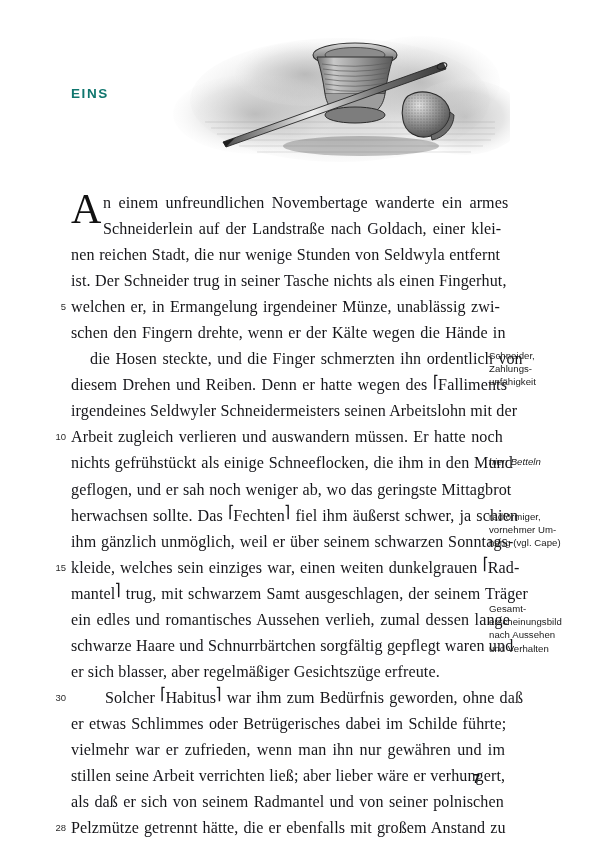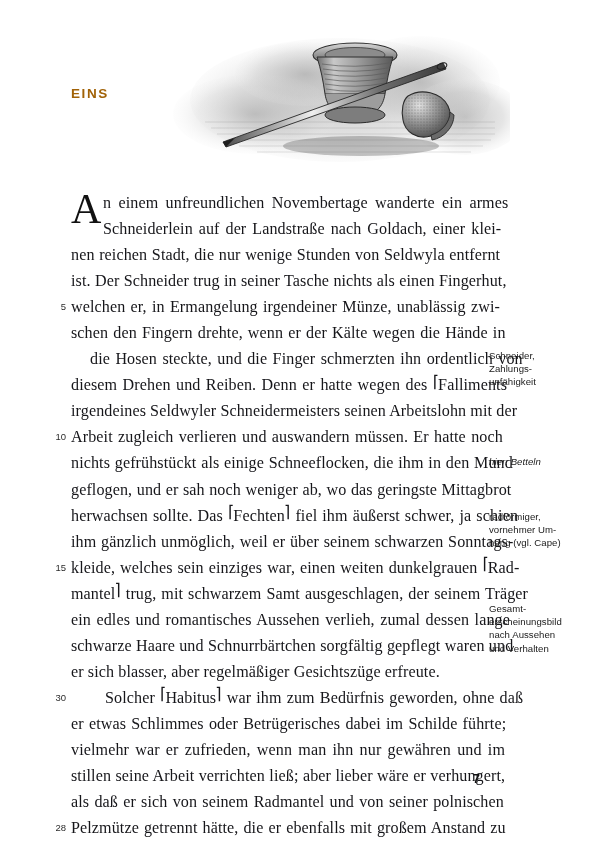--- a/index.html
+++ b/index.html
@@ -26,21 +26,21 @@
   .illus-wrap svg{display:block;}
 
   
   .chapter-head{
     position:absolute;
     left:71px; top:86px;
     font-family:"Liberation Sans", sans-serif;
     font-size:13.5px;
     font-weight:bold;
     letter-spacing:1.6px;
-    color:#a16207;
+    color:#0f766e;
   }
 
   
   .column{
     position:absolute;
     left:71px; top:190px;
     width:408px;
   }
   .tline{
     position:relative;

